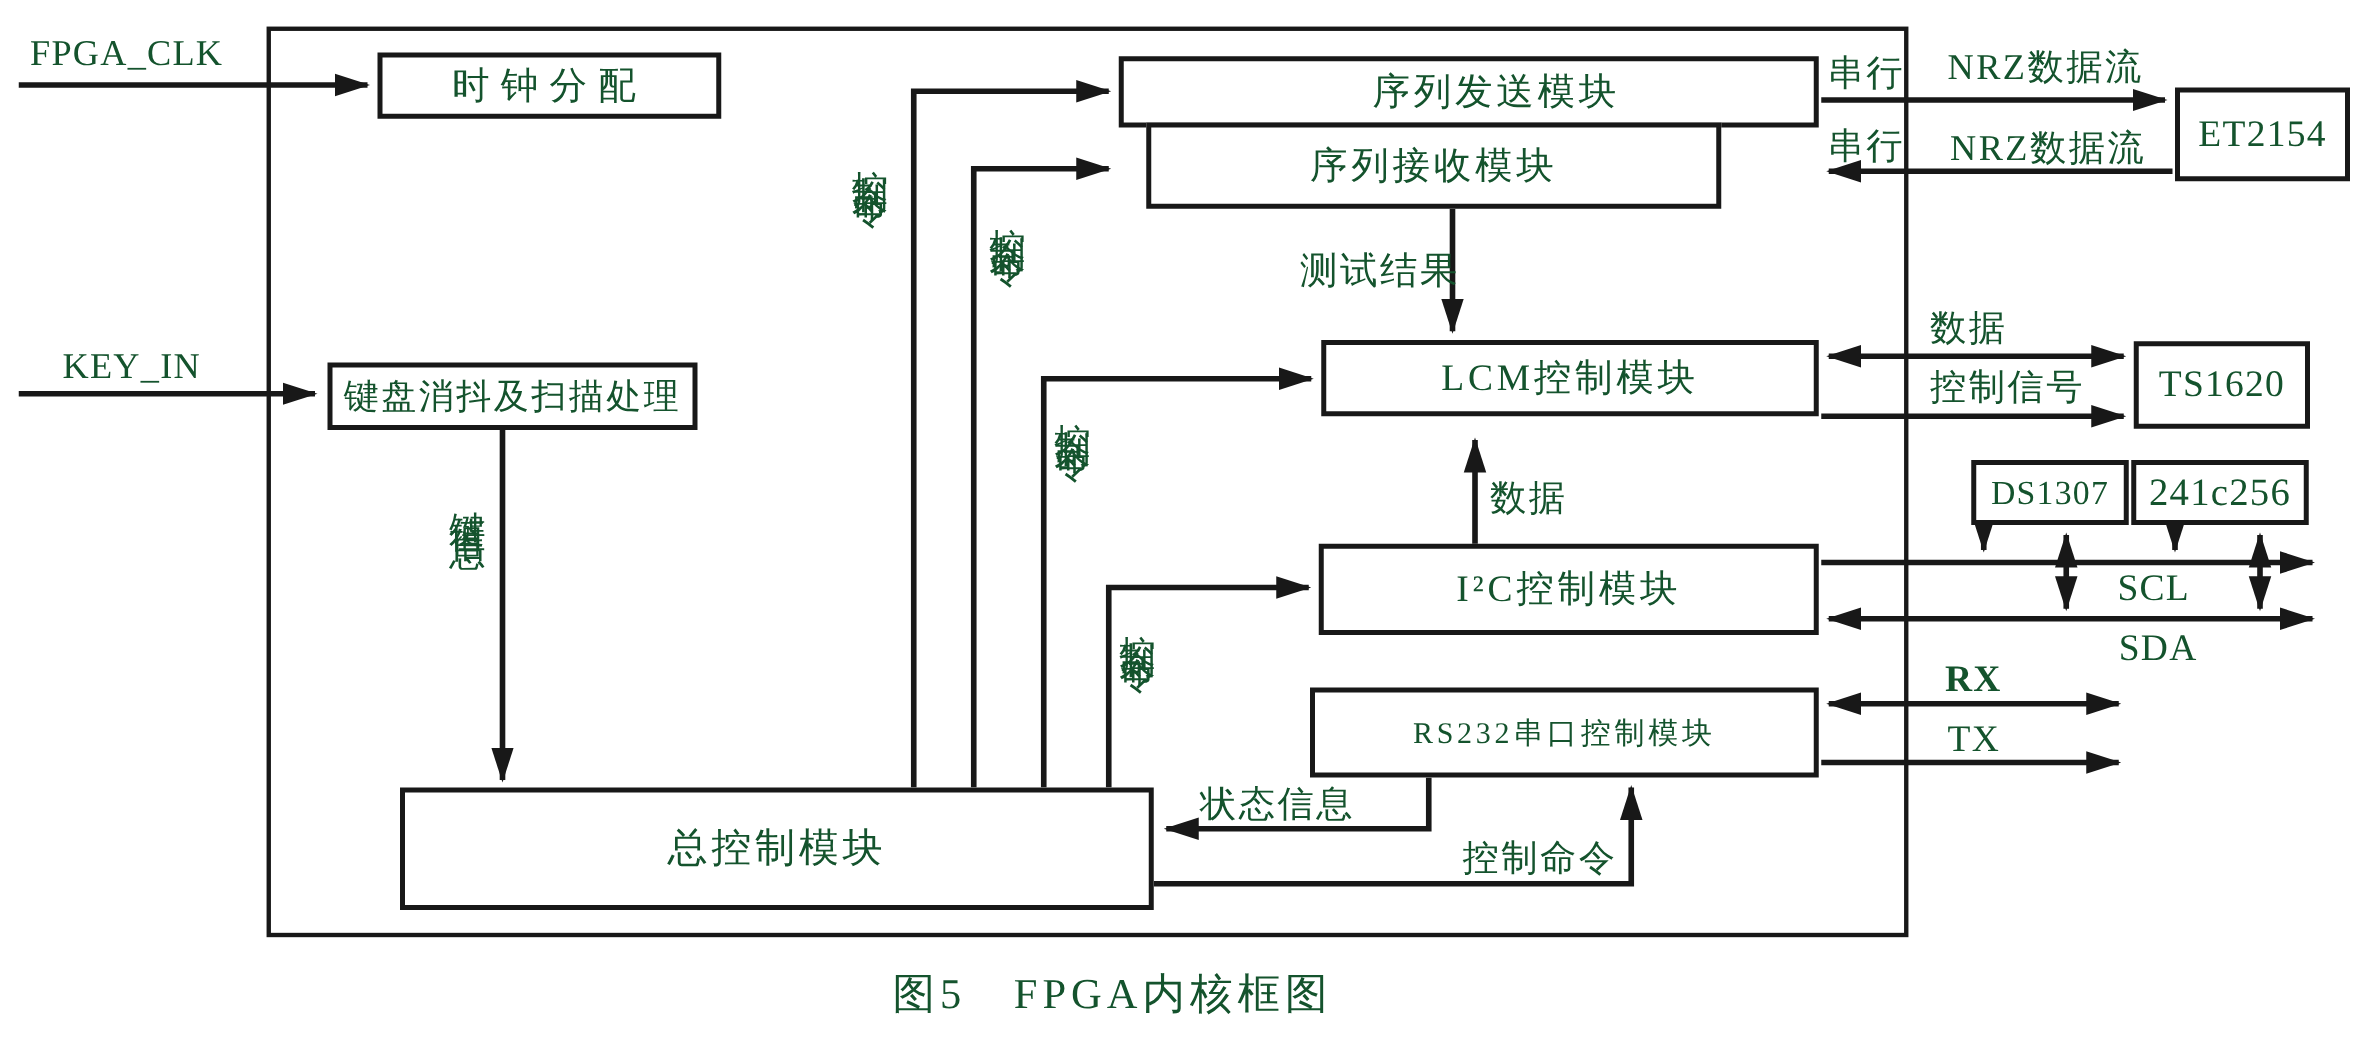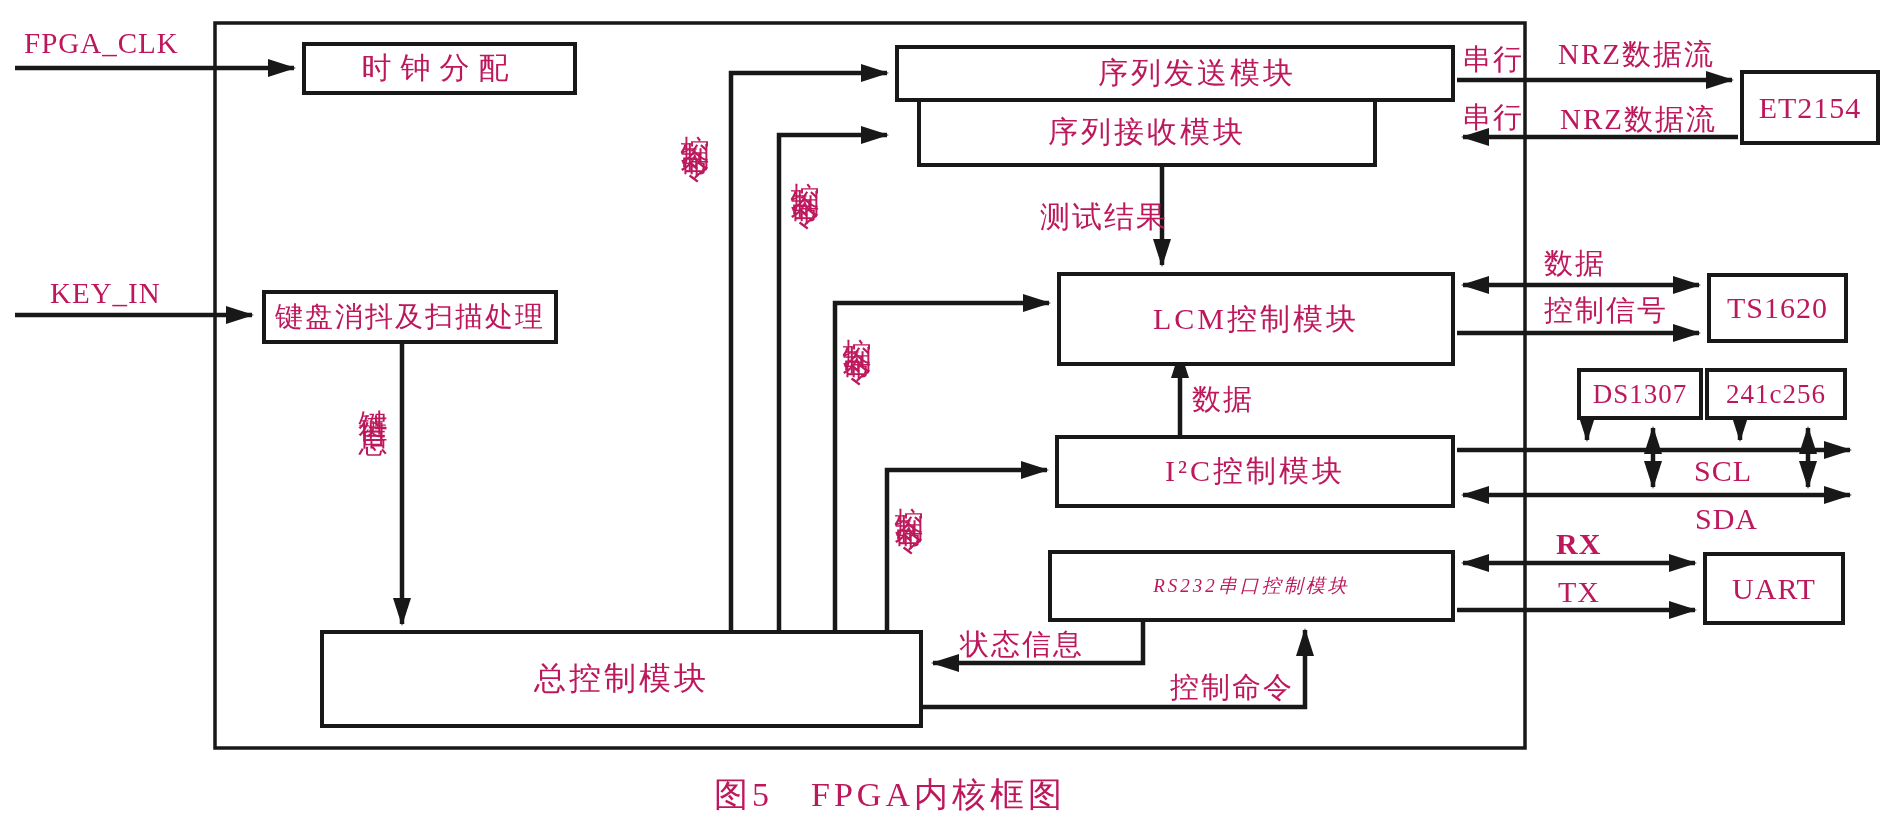--- a/index.html
+++ b/index.html
@@ -6,21 +6,21 @@
     margin: 0;
     padding: 0;
     background: #ffffff;
   }
   #stage {
     position: relative;
     width: 1899px;
     height: 830px;
     background: #ffffff;
     font-family: "Liberation Serif", "DejaVu Serif", serif;
-    color: #be185d;
+    color: #14532d;
     overflow: hidden;
   }
   #wires {
     position: absolute;
     left: 0;
     top: 0;
   }
   .box {
     position: absolute;
     box-sizing: border-box;
@@ -119,47 +119,44 @@
   </div>
   <div class="box" style="left:262px; top:290px; width:296px; height:54px; font-size:28px; letter-spacing:2px;">
     <span>键盘消抖及扫描处理</span>
   </div>
   <div class="box" style="left:895px; top:45px;  width:560px; height:57px;padding-left:44px;">
     <span>序列发送模块</span>
   </div>
   <div class="box" style="left:917px; top:98px;  width:460px; height:69px;">
     <span>序列接收模块</span>
   </div>
-  <div class="box" style="left:1057px; top:272px; width:398px; height:94px;">
+  <div class="box" style="left:1057px; top:272px; width:398px; height:61px;">
     <span>LCM控制模块</span>
   </div>
   <div class="box" style="left:1055px; top:435px; width:400px; height:73px;">
     <span>I²C控制模块</span>
   </div>
-  <div class="box" style="left:1048px; top:550px; width:407px; height:72px; font-size:19px;font-style:italic;">
+  <div class="box" style="left:1048px; top:550px; width:407px; height:72px; font-size:24px;">
     <span>RS232串口控制模块</span>
   </div>
   <div class="box" style="left:320px; top:630px; width:603px; height:98px; font-size:32px;">
     <span>总控制模块</span>
   </div>
 
   <div class="box latin" style="left:1740px; top:70px;  width:140px; height:75px;">
     <span>ET2154</span>
   </div>
   <div class="box latin" style="left:1707px; top:273px; width:141px; height:70px;">
     <span>TS1620</span>
   </div>
   <div class="box latin" style="left:1545px; top:368px; width:126px; height:52px; font-size:27px;margin-left:32px;">
     <span>DS1307</span>
   </div>
-  <div class="box latin" style="left:1705px; top:368px; width:142px; height:52px; font-size:27px;justify-content:center;">
+  <div class="box latin" style="left:1705px; top:368px; width:142px; height:52px; font-size:31px;justify-content:center;">
     <span>241c256</span>
-  </div>
-  <div class="box latin" style="left:1703px; top:552px; width:142px; height:73px;">
-    <span>UART</span>
   </div>
 
   <div class="lbl latin" style="left:24px; top:28px;">FPGA_CLK</div>
   <div class="lbl latin" style="left:50px; top:278px;">KEY_IN</div>
 
   <div class="lbl vtext" style="left:680px; top:113px;">控制命令</div>
   <div class="lbl vtext" style="left:790px; top:160px;">控制命令</div>
   <div class="lbl vtext" style="left:842px; top:316px;">控制命令</div>
   <div class="lbl vtext" style="left:894px; top:485px;">控制命令</div>
   <div class="lbl vtext" style="left:358px; top:386px;">键值信息</div>

